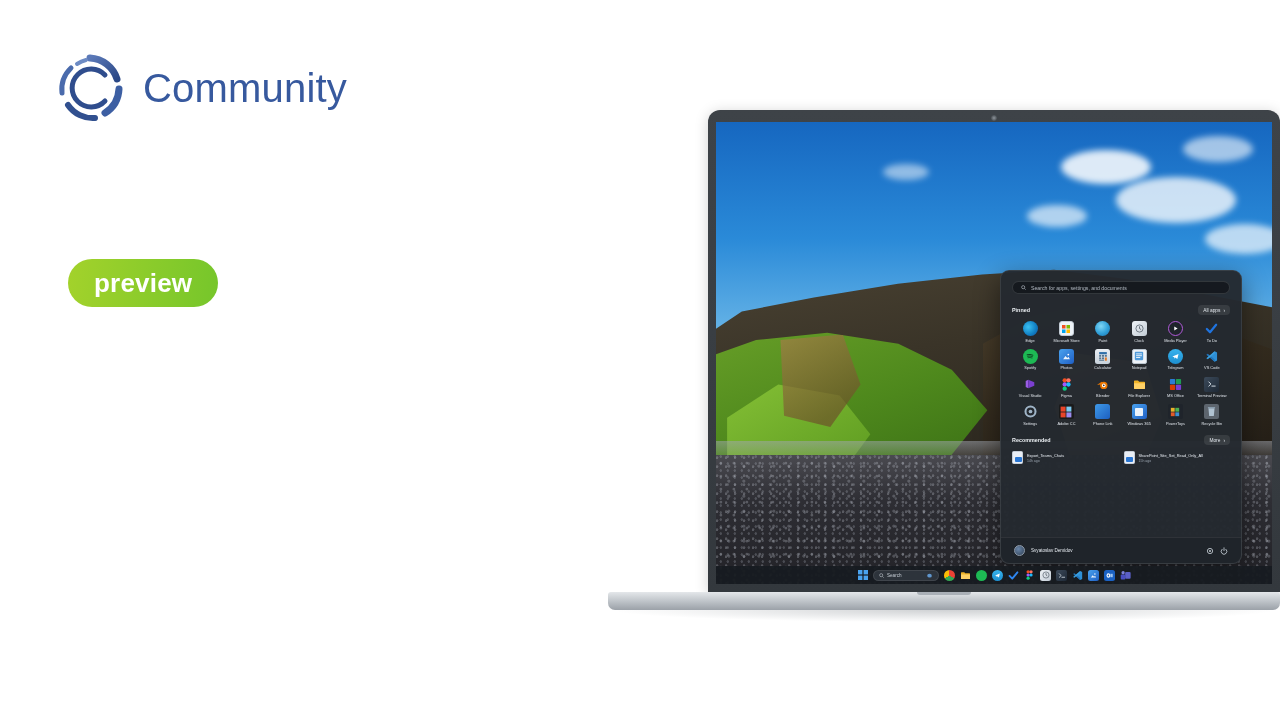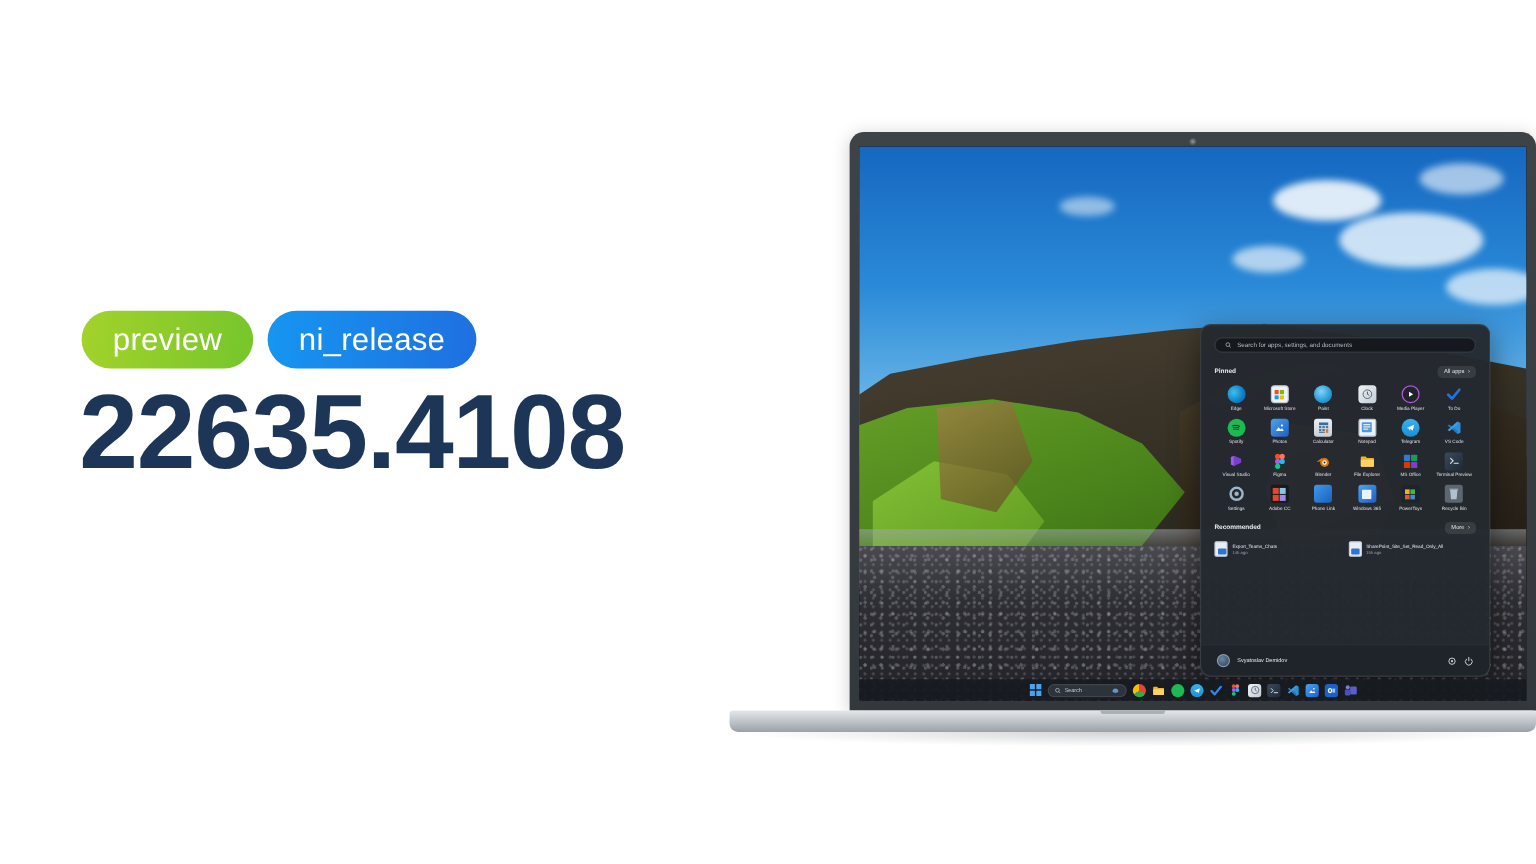--- a/index.html
+++ b/index.html
@@ -14,21 +14,21 @@
   .logo-wrap { width:70px; height:70px; position:relative; }
 
   #brand-name {
     font-size:40px; color:#37599e; letter-spacing:.2px;
     font-family:"Liberation Sans", sans-serif; font-weight:400;
   }
 
   #badges { position:absolute; left:68px; top:259px; display:flex; gap:12px; }
   .badge {
     height:48px; border-radius:24px; display:flex; align-items:center; justify-content:center;
-    padding:0 26px; color:#ffffff; font-size:26px; font-weight:400; letter-spacing:.2px;
+    padding:0 26px; color:#ffffff; font-size:26px; font-weight:700; letter-spacing:.2px;
   }
   .badge-preview { background:linear-gradient(95deg,#a3d22b 0%,#76c62b 100%); }
   .badge-release { background:linear-gradient(95deg,#1696f0 0%,#1f6fe0 100%); }
 
   #build-number {
     position:absolute; left:66px; top:316px; font-size:88px; font-weight:700;
     color:#1d3557; letter-spacing:-1px; line-height:1;
   }
   #build-date {
     position:absolute; left:68px; top:423px; font-size:30px; font-weight:400; color:#1d3557;
@@ -201,27 +201,44 @@
   }
 
   
   .ic-center { display:flex; align-items:center; justify-content:center; color:#fff; font-weight:700; }
 </style>
 </head>
 <body>
 
 <div id="left-panel">
 
+  <div id="brand">
+    <span class="logo-wrap">
+      <svg viewBox="0 0 70 70" width="70" height="70">
+        <defs>
+          <linearGradient id="lg1" x1="0" y1="0" x2="1" y2="1">
+            <stop offset="0%" stop-color="#5b79b8"></stop>
+              <stop offset="100%" stop-color="#2b4886"></stop>
+          </linearGradient>
+        </defs>
+        <path d="M35 5 A30 30 0 0 1 62 26" stroke="url(#lg1)" stroke-width="7" fill="none" stroke-linecap="round"></path>
+        <path d="M64 36 A30 30 0 0 1 50 60" stroke="#3d5fa3" stroke-width="7" fill="none" stroke-linecap="round"></path>
+        <path d="M40 65 A30 30 0 0 1 13 52" stroke="#31508f" stroke-width="6" fill="none" stroke-linecap="round"></path>
+        <path d="M7 40 A30 30 0 0 1 16 15" stroke="#4a6bac" stroke-width="5" fill="none" stroke-linecap="round"></path>
+        <path d="M22 11 A28 28 0 0 1 31 7" stroke="#6d8bc4" stroke-width="4" fill="none" stroke-linecap="round"></path>
+        <path d="M50 22 A19 19 0 1 0 50 48" stroke="#2f4d8d" stroke-width="5" fill="none" stroke-linecap="round"></path>
+      </svg>
+    </span>
+    <span id="brand-name">Community</span>
+  </div>
 
   <div id="badges">
     <span class="badge badge-preview">preview</span>
-    <span class="badge badge-release">ni_release</span>
   </div>
 
-  <div id="build-number">22635.4108</div>
 </div>
 
 <div id="laptop">
   <div id="laptop-lid">
     <div id="webcam"></div>
 
     <div id="screen">
 
       <div id="wallpaper">
         <div class="wp-sky"></div>

